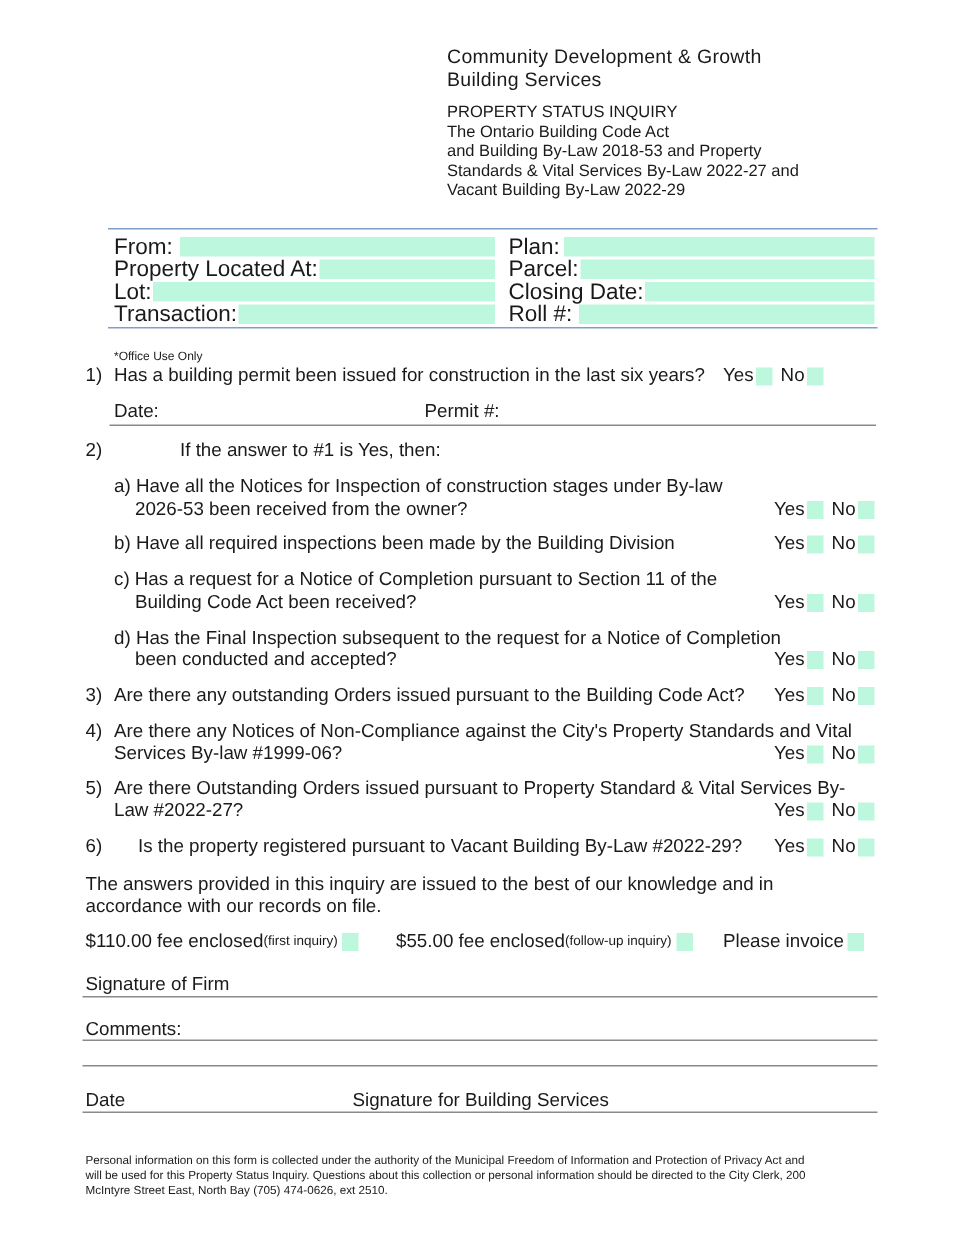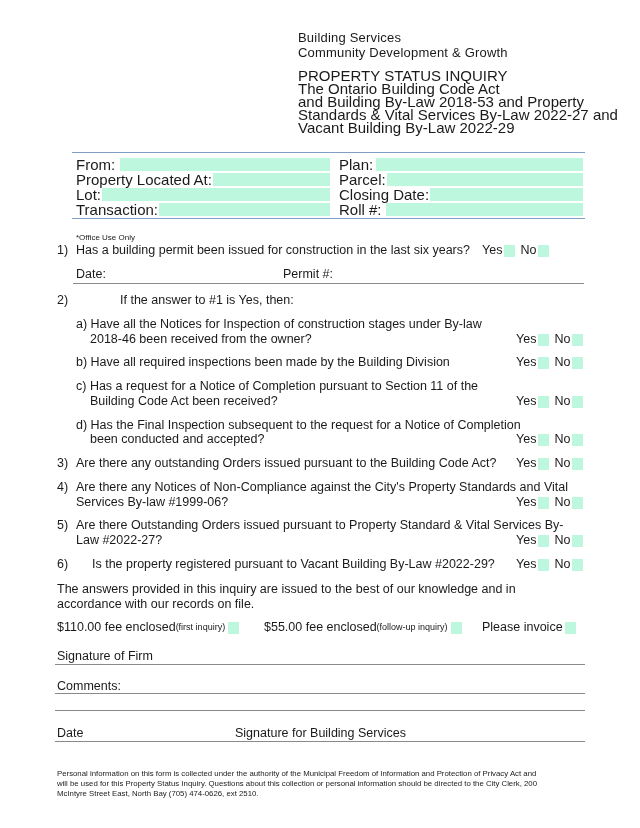--- a/index.html
+++ b/index.html
@@ -1,38 +1,38 @@
 <!DOCTYPE html>
 <html><head>
 <meta charset="utf-8">
 <style>
   html, body { margin: 0; padding: 0; background: #ffffff; }
   body { width: 640px; height: 828px; position: relative; font-family: "Liberation Sans", sans-serif; color: #1a1a1a; overflow: hidden; }
   .abs { position: absolute; }
   .hdr1 { left: 298px; top: 30px; font-size: 13px; line-height: 15px; letter-spacing: 0.2px; }
-  .hdr2 { left: 298px; top: 69px; font-size: 15px; line-height: 13px; }
+  .hdr2 { left: 298px; top: 69px; font-size: 11px; line-height: 13px; }
   .hdr2 div, .hdr1 div { white-space: nowrap; }
   .rule-blue { position: absolute; left: 72px; width: 513px; height: 0; border-top: 1px solid #7f9fc7; }
   .info { position: absolute; font-size: 15px; line-height: 15px; white-space: nowrap; display: flex; align-items: center; }
   .fld { background: #bdf7dd; height: 13px; display: inline-block; }
   .q { position: absolute; font-size: 12.5px; line-height: 15px; white-space: nowrap; }
   .num { position: absolute; left: 57px; font-size: 12.5px; line-height: 15px; }
   .yn { position: absolute; font-size: 12.5px; line-height: 15px; white-space: nowrap; display: flex; align-items: center; }
   .cb { display: inline-block; width: 11px; height: 12px; background: #bdf7dd; margin-left: 2px; }
   .gap { display: inline-block; width: 5px; }
   .line-gray { position: absolute; height: 0; border-top: 1px solid #8a8a8a; }
   .small { font-size: 9px; }
   .tiny { font-size: 8px; line-height: 10px; }
 </style>
 </head>
 <body>
 
 <div class="abs hdr1">
+  <div>Community Development &amp; Growth</div>
   <div>Building Services</div>
-  <div>Community Development &amp; Growth</div>
 </div>
 <div class="abs hdr2">
   <div>PROPERTY STATUS INQUIRY</div>
   <div>The Ontario Building Code Act</div>
   <div>and Building By-Law 2018-53 and Property</div>
   <div>Standards &amp; Vital Services By-Law 2022-27 and</div>
   <div>Vacant Building By-Law 2022-29</div>
 </div>
 
 <div class="rule-blue" style="top:152px;"></div>
@@ -85,21 +85,21 @@
     <span class="cb"></span>
 </div>
 <div class="q" style="left:76px; top:267px;">Date:</div>
 <div class="q" style="left:283px; top:267px;">Permit #:</div>
 <div class="line-gray" style="left:73px; width:511px; top:283px;"></div>
 
 <div class="num" style="top:293px;">2)</div>
 <div class="q" style="left:76px; top:293px;margin-left:44px;">If the answer to #1 is Yes, then:</div>
 
 <div class="q" style="left:76px; top:317px;">a) Have all the Notices for Inspection of construction stages under By-law</div>
-<div class="q" style="left:90px; top:332px;">2018-46 been received from the owner?</div>
+<div class="q" style="left:90px; top:332px;">2026-53 been received from the owner?</div>
 <div class="yn" style="left:516px; top:332px;">
   <span>Yes</span>
     <span class="cb"></span>
   <span class="gap"></span>
   <span>No</span>
     <span class="cb"></span>
 </div>
 
 <div class="q" style="left:76px; top:355px;">b) Have all required inspections been made by the Building Division</div>
 <div class="yn" style="left:516px; top:355px;">

